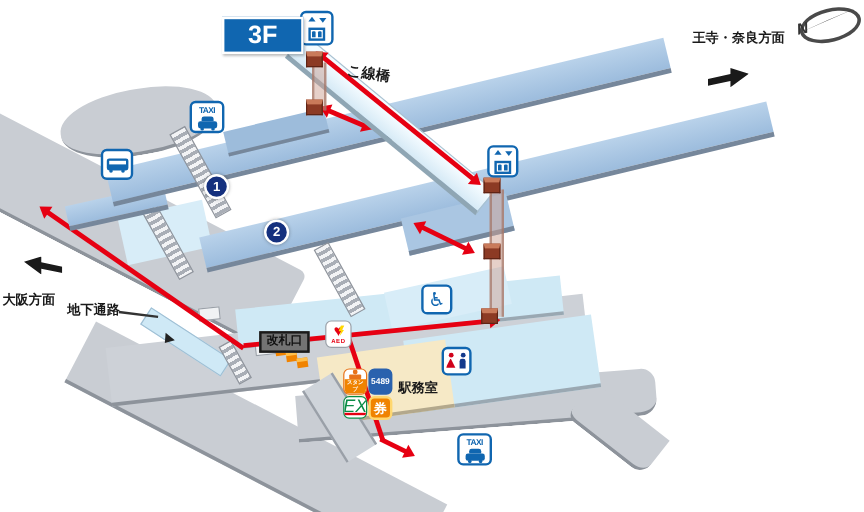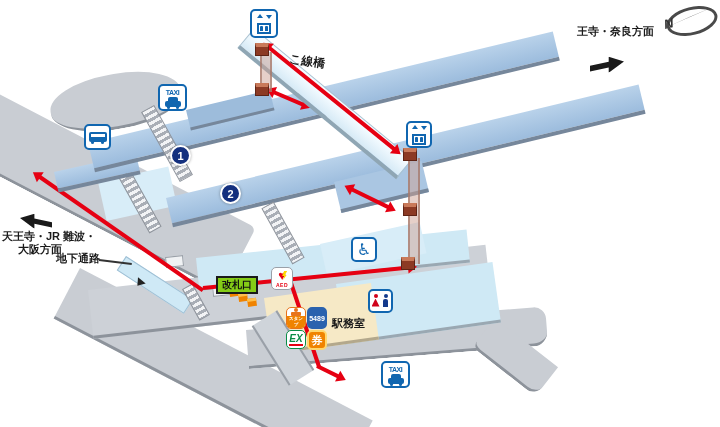--- a/index.html
+++ b/index.html
@@ -35,21 +35,21 @@
   .shaft{position:absolute;width:12px;background:rgba(205,162,147,.5);
          border-left:2px solid rgba(160,110,95,.65);border-right:2px solid rgba(160,110,95,.65);
          box-sizing:border-box;}
   .ebox{position:absolute;width:14px;height:13px;background:#8c3a24;border:1px solid #5f2415;
         border-top:4px solid #c97a5a;box-sizing:border-box;}
   
   .flabel{position:absolute;background:#1066b0;color:#fff;font-weight:bold;text-align:center;
           border:2px solid #fff;box-shadow:1px 2px 2px rgba(0,0,0,.25);
           display:flex;align-items:center;justify-content:center;box-sizing:border-box;}
   .jp{position:absolute;color:#1a1a1a;font-weight:bold;white-space:nowrap;}
-  .gatebadge{position:absolute;background:#84cc16;border:2px solid #1a1a1a;color:#111;
+  .gatebadge{position:absolute;background:#737373;border:2px solid #1a1a1a;color:#111;
              font-weight:bold;font-size:10px;padding:0 4px;line-height:14px;white-space:nowrap;}
   .num{position:absolute;width:17px;height:17px;border-radius:50%;background:#14307e;
        border:2px solid #fff;color:#fff;font-weight:bold;font-size:11px;display:flex;
        align-items:center;justify-content:center;box-shadow:0 0 3px rgba(0,0,0,.35);}
   
   .icon{position:absolute;background:#fff;border:2px solid #1066b0;border-radius:5px;
         box-sizing:border-box;display:flex;flex-direction:column;align-items:center;
         justify-content:center;overflow:hidden;}
   .icon .cap{font-size:7px;font-weight:bold;color:#1066b0;line-height:7px;letter-spacing:-.5px;}
   .car{position:relative;width:16px;height:6px;background:#1066b0;border-radius:2px;margin-top:5px;}
@@ -160,26 +160,26 @@
   </div>
 
   <div class="shaft" style="left:260px;top:52px;height:40px;z-index:12;"></div>
   <div class="shaft" style="left:408px;top:158px;height:106px;z-index:12;"></div>
   <div class="ebox" style="left:255px;top:43px;z-index:13;"></div>
   <div class="ebox" style="left:255px;top:83px;z-index:13;"></div>
   <div class="ebox" style="left:403px;top:148px;z-index:13;"></div>
   <div class="ebox" style="left:403px;top:203px;z-index:13;"></div>
   <div class="ebox" style="left:401px;top:257px;z-index:13;"></div>
 
+  <div class="flabel" style="left:185px;top:14px;width:68px;height:31px;font-size:21px;z-index:22;">3F</div>
 
   <div class="jp" style="left:289px;top:53px;font-size:12px;transform:rotate(8deg);z-index:20;">こ線橋</div>
   <div class="jp" style="left:577px;top:24px;font-size:11px;z-index:20;">王寺・奈良方面</div>
   <div class="arr3d" style="left:590px;top:57px;width:34px;height:16px;transform:skewY(-12deg);z-index:20;"></div>
-  <div class="jp" style="left:2px;top:229px;font-size:11px;z-index:20;">天王寺・JR 難波・</div>
-  <div class="jp" style="left:18px;top:242px;font-size:11px;z-index:20;">大阪方面</div>
+  <div class="jp" style="left:2px;top:242px;font-size:11px;z-index:20;">大阪方面</div>
   <div class="arr3d" style="left:20px;top:214px;width:32px;height:15px;transform:scaleX(-1) skewY(-12deg);z-index:20;"></div>
   <div class="jp" style="left:56px;top:251px;font-size:11px;z-index:20;">地下通路</div>
   <div class="leader" style="left:99px;top:259px;width:33px;transform:rotate(7deg);z-index:20;"></div>
   <div style="position:absolute;left:133px;top:279px;width:0;height:0;border:5px solid transparent;border-top:7px solid #222;transform:rotate(40deg);z-index:20;"></div>
   <div class="gatebadge" style="left:216px;top:276px;z-index:20;">改札口</div>
   <div class="jp" style="left:332px;top:316px;font-size:11px;z-index:20;">駅務室</div>
 
   <div class="icon" style="left:250px;top:9px;width:28px;height:29px;z-index:20;">
     <div class="elvarr">
         <span class="tup"></span>
@@ -237,21 +237,21 @@
   <div class="icon" style="left:286px;top:307px;width:20px;height:22px;border-color:#e8731a;border-width:1px;z-index:20;justify-content:flex-end;">
     <div class="stampg"></div>
     <div class="obar">スタンプ</div>
   </div>
 
   <div class="icon" style="left:307px;top:307px;width:20px;height:22px;background:#2a62ae;border-color:#2a62ae;z-index:20;">
     <span style="color:#fff;font-size:7px;font-weight:bold;">5489</span>
   </div>
 
   <div class="icon" style="left:286px;top:330px;width:20px;height:19px;border-color:#0a8c46;border-width:1px;z-index:20;">
-    <span style="color:#0a8c46;font-size:10px;font-weight:bold;font-style:italic;border-bottom:2px solid #e60012;line-height:10px;">EX</span>
+    <span style="color:#0a8c46;font-size:15px;font-weight:normal;font-style:italic;border-bottom:2px solid #e60012;line-height:10px;">EX</span>
   </div>
 
   <div class="icon" style="left:307px;top:330px;width:20px;height:20px;background:#f08300;border-color:#ffd76e;z-index:20;">
     <span style="color:#fff;font-size:11px;font-weight:bold;">券</span>
   </div>
 
   <div style="position:absolute;left:660px;top:2px;width:58px;height:34px;z-index:20;">
     <div class="compass-ell" style="left:6px;top:5px;"></div>
     <div class="compass-needle" style="left:2px;top:8px;transform:rotate(-8deg);"></div>
     <span style="position:absolute;left:4px;top:14px;font-size:13px;font-weight:bold;font-style:italic;color:#333;transform:rotate(-12deg);">N</span>

